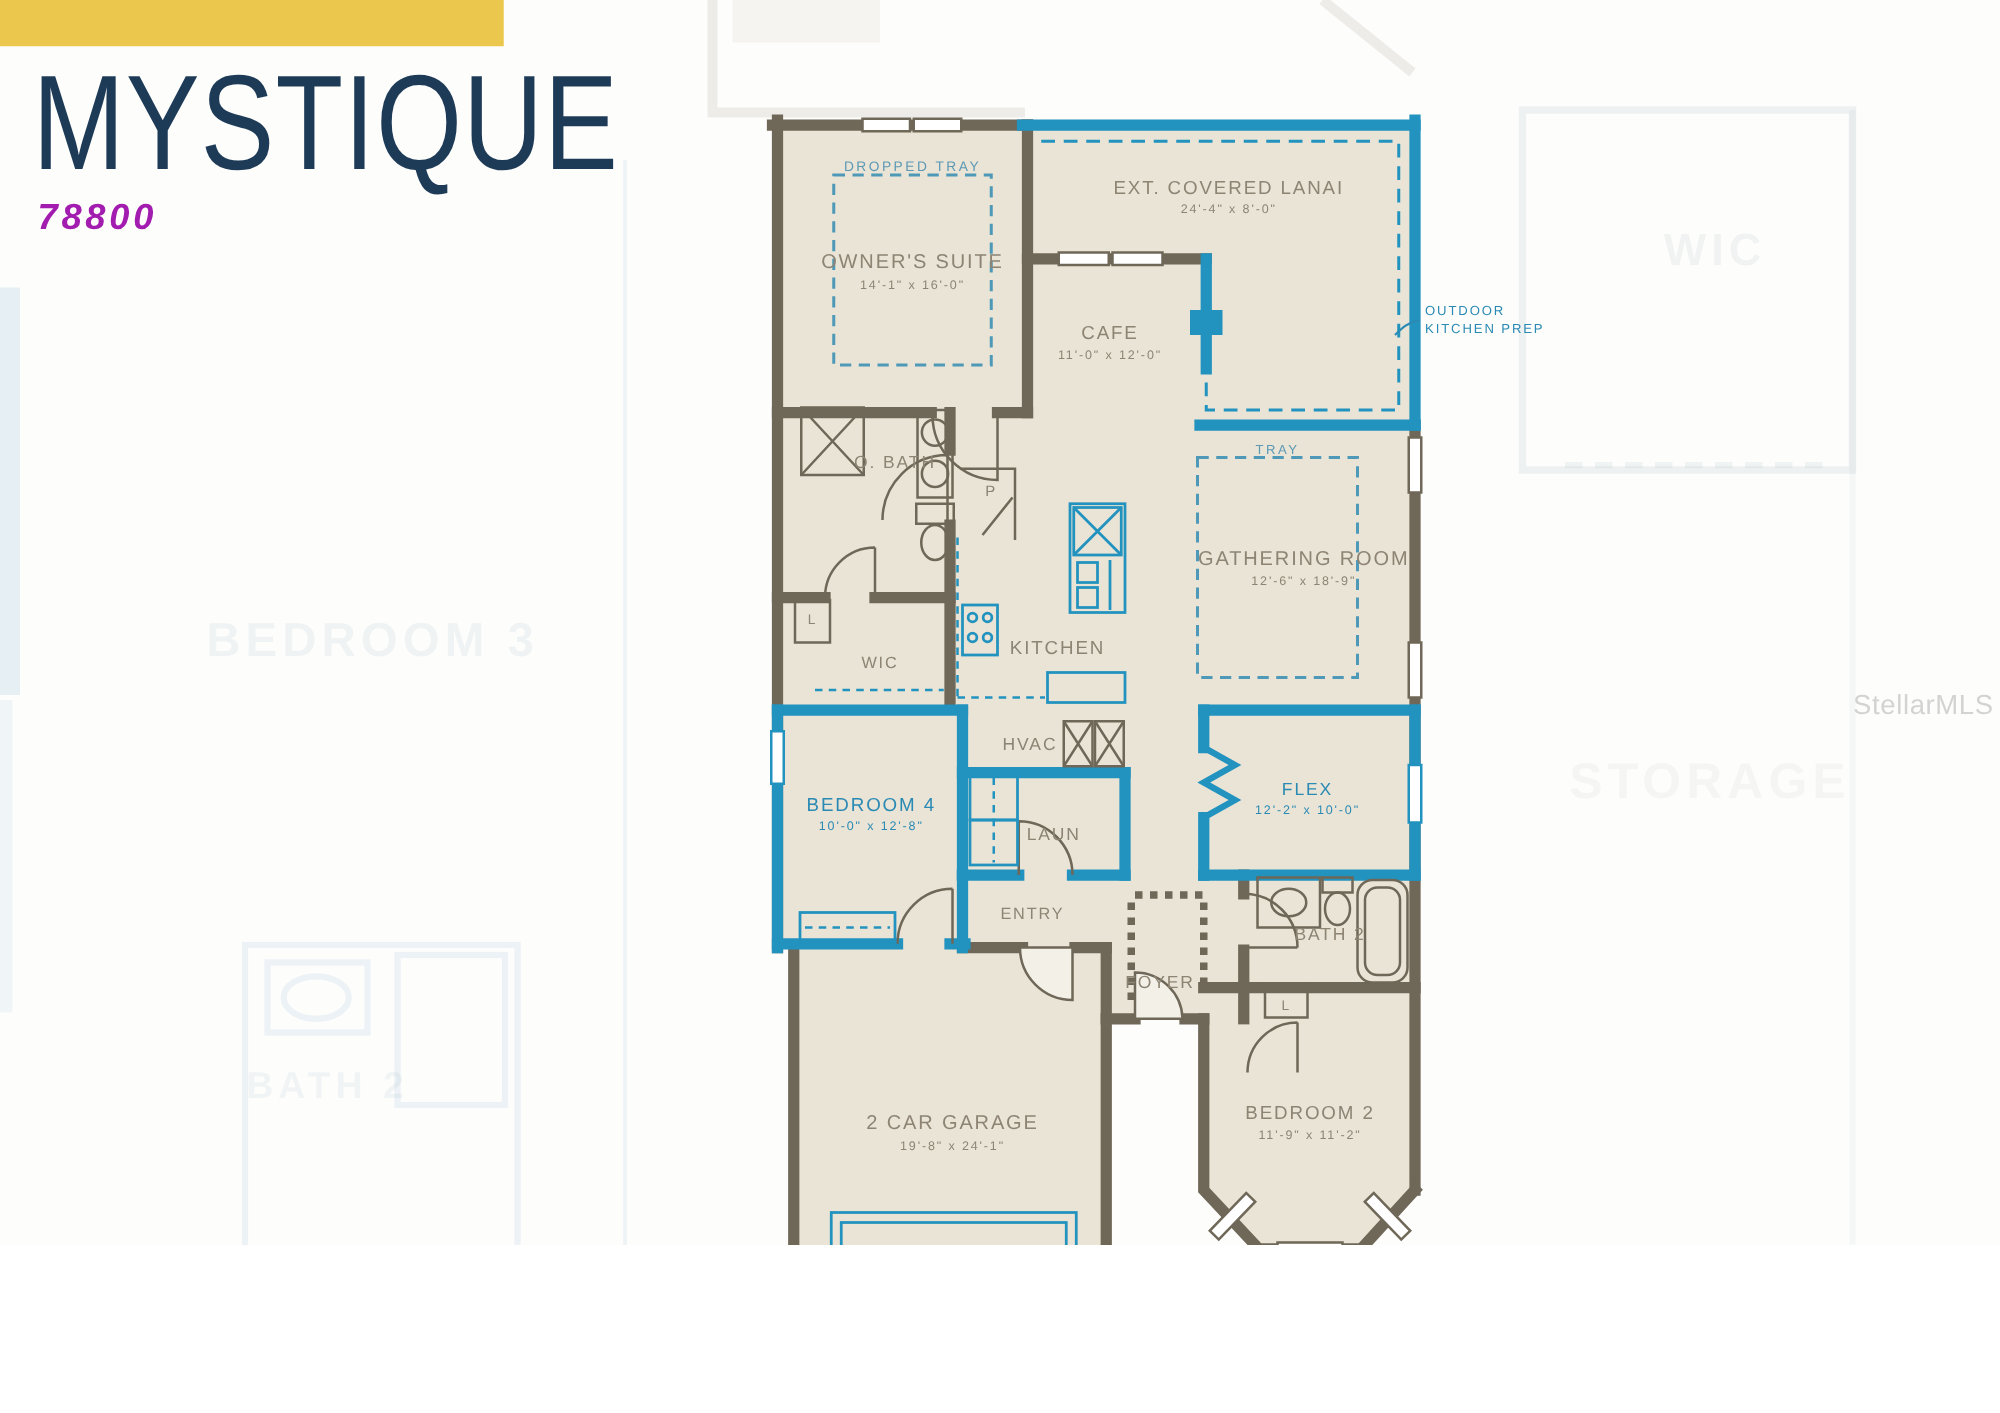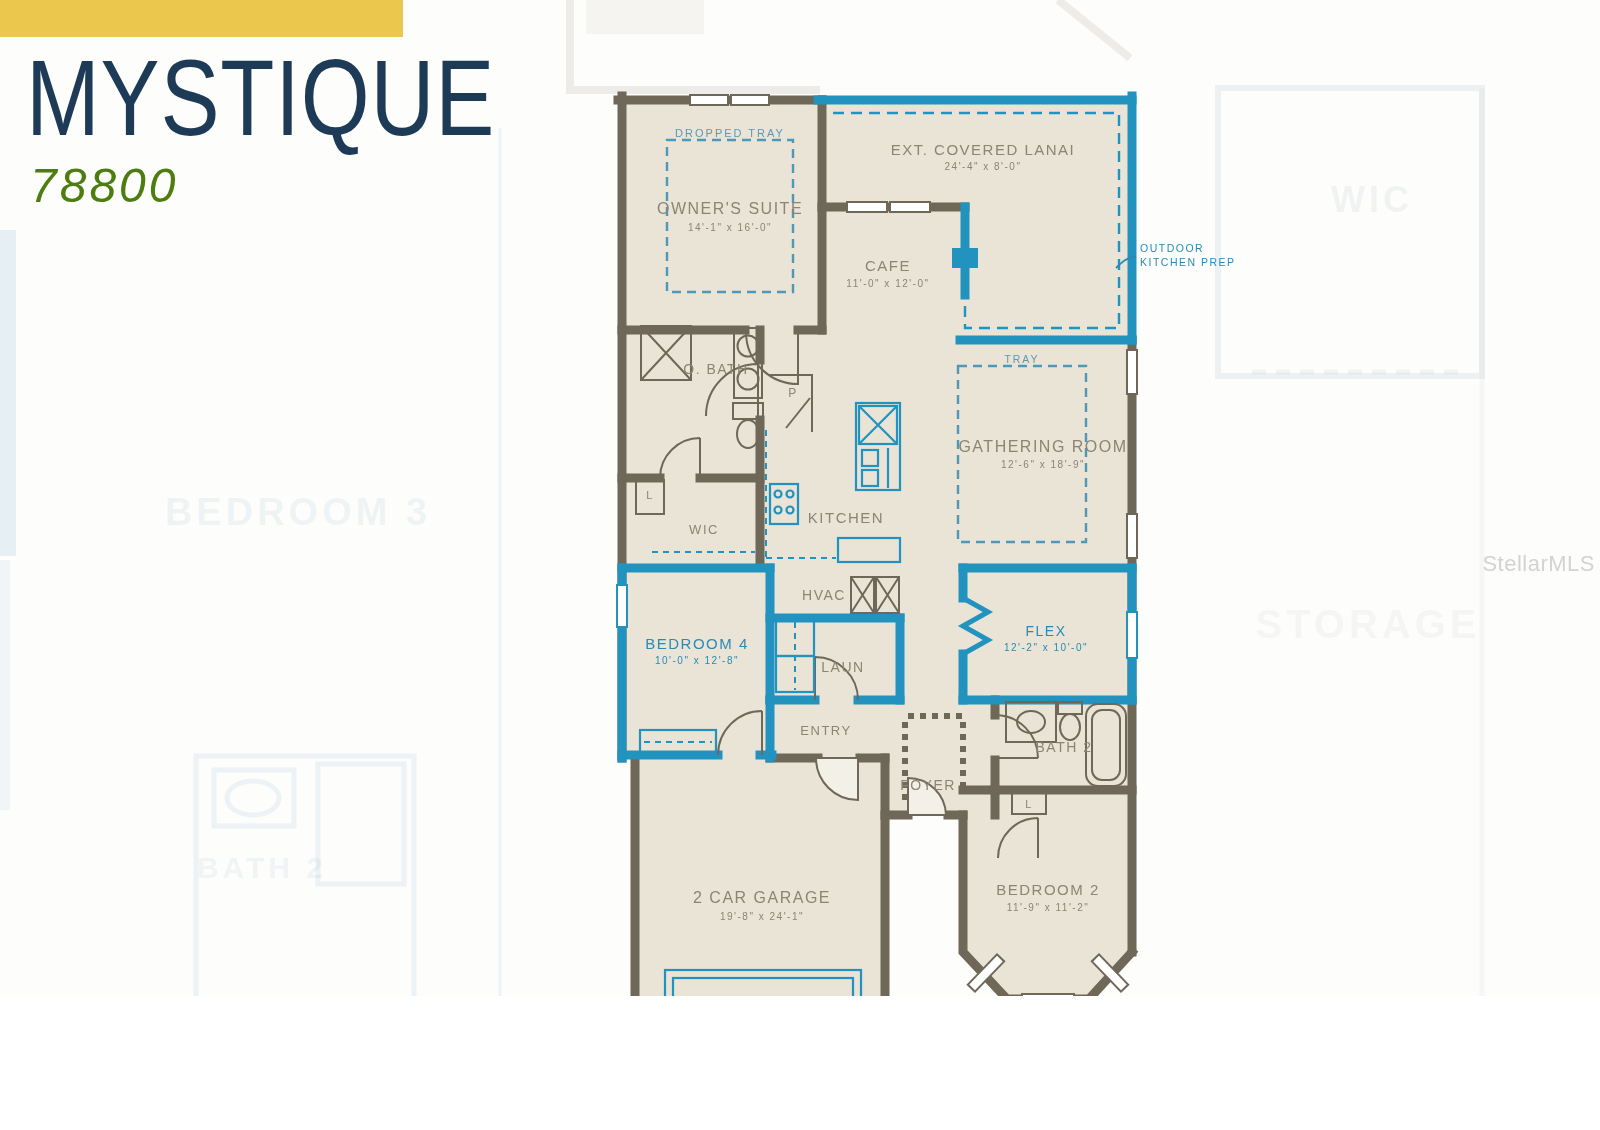--- a/index.html
+++ b/index.html
@@ -4,22 +4,22 @@
 <style>
   html,body{margin:0;padding:0;background:#ffffff;}
   #root{position:relative;width:1600px;height:996px;background:#fdfdfc;overflow:hidden;
         font-family:"Liberation Sans",sans-serif;}
   .bar{position:absolute;background:#ecc74d;}
   #bar-top{left:0;top:0;width:403px;height:37px;}
   #bar-bottom{left:1168px;top:1085px;width:432px;height:45px;}
   #title{position:absolute;left:26px;top:44px;margin:0;color:#1d3a57;font-size:108px;
          font-weight:400;line-height:1;letter-spacing:1px;transform:scaleX(0.82);
          transform-origin:left top;white-space:nowrap;}
-  #subtitle{position:absolute;left:30px;top:158px;margin:0;color:#4d7c0f;font-size:48px;
-            font-style:italic;font-weight:400;letter-spacing:3px;}
+  #subtitle{position:absolute;left:30px;top:158px;margin:0;color:#a21caf;font-size:29px;
+            font-style:italic;font-weight:700;letter-spacing:3px;}
   #watermark{position:absolute;right:5px;top:551px;color:#d3d3d3;font-size:22px;
              letter-spacing:0.5px;}
   svg{position:absolute;left:0;top:0;}
   
   .wallB{stroke:#6f6757;stroke-width:9;fill:none;stroke-linecap:square;}
   .wallU{stroke:#2292bf;stroke-width:9;fill:none;stroke-linecap:square;}
   .thinB{stroke:#6f6757;stroke-width:2;fill:none;}
   .thinU{stroke:#2292bf;stroke-width:2.2;fill:none;}
   .dashOpen{stroke:#6f6757;stroke-width:6;fill:none;stroke-dasharray:6 6;}
   .trayLn{stroke:#4e98b8;stroke-width:2.4;fill:none;stroke-dasharray:9 6;}

